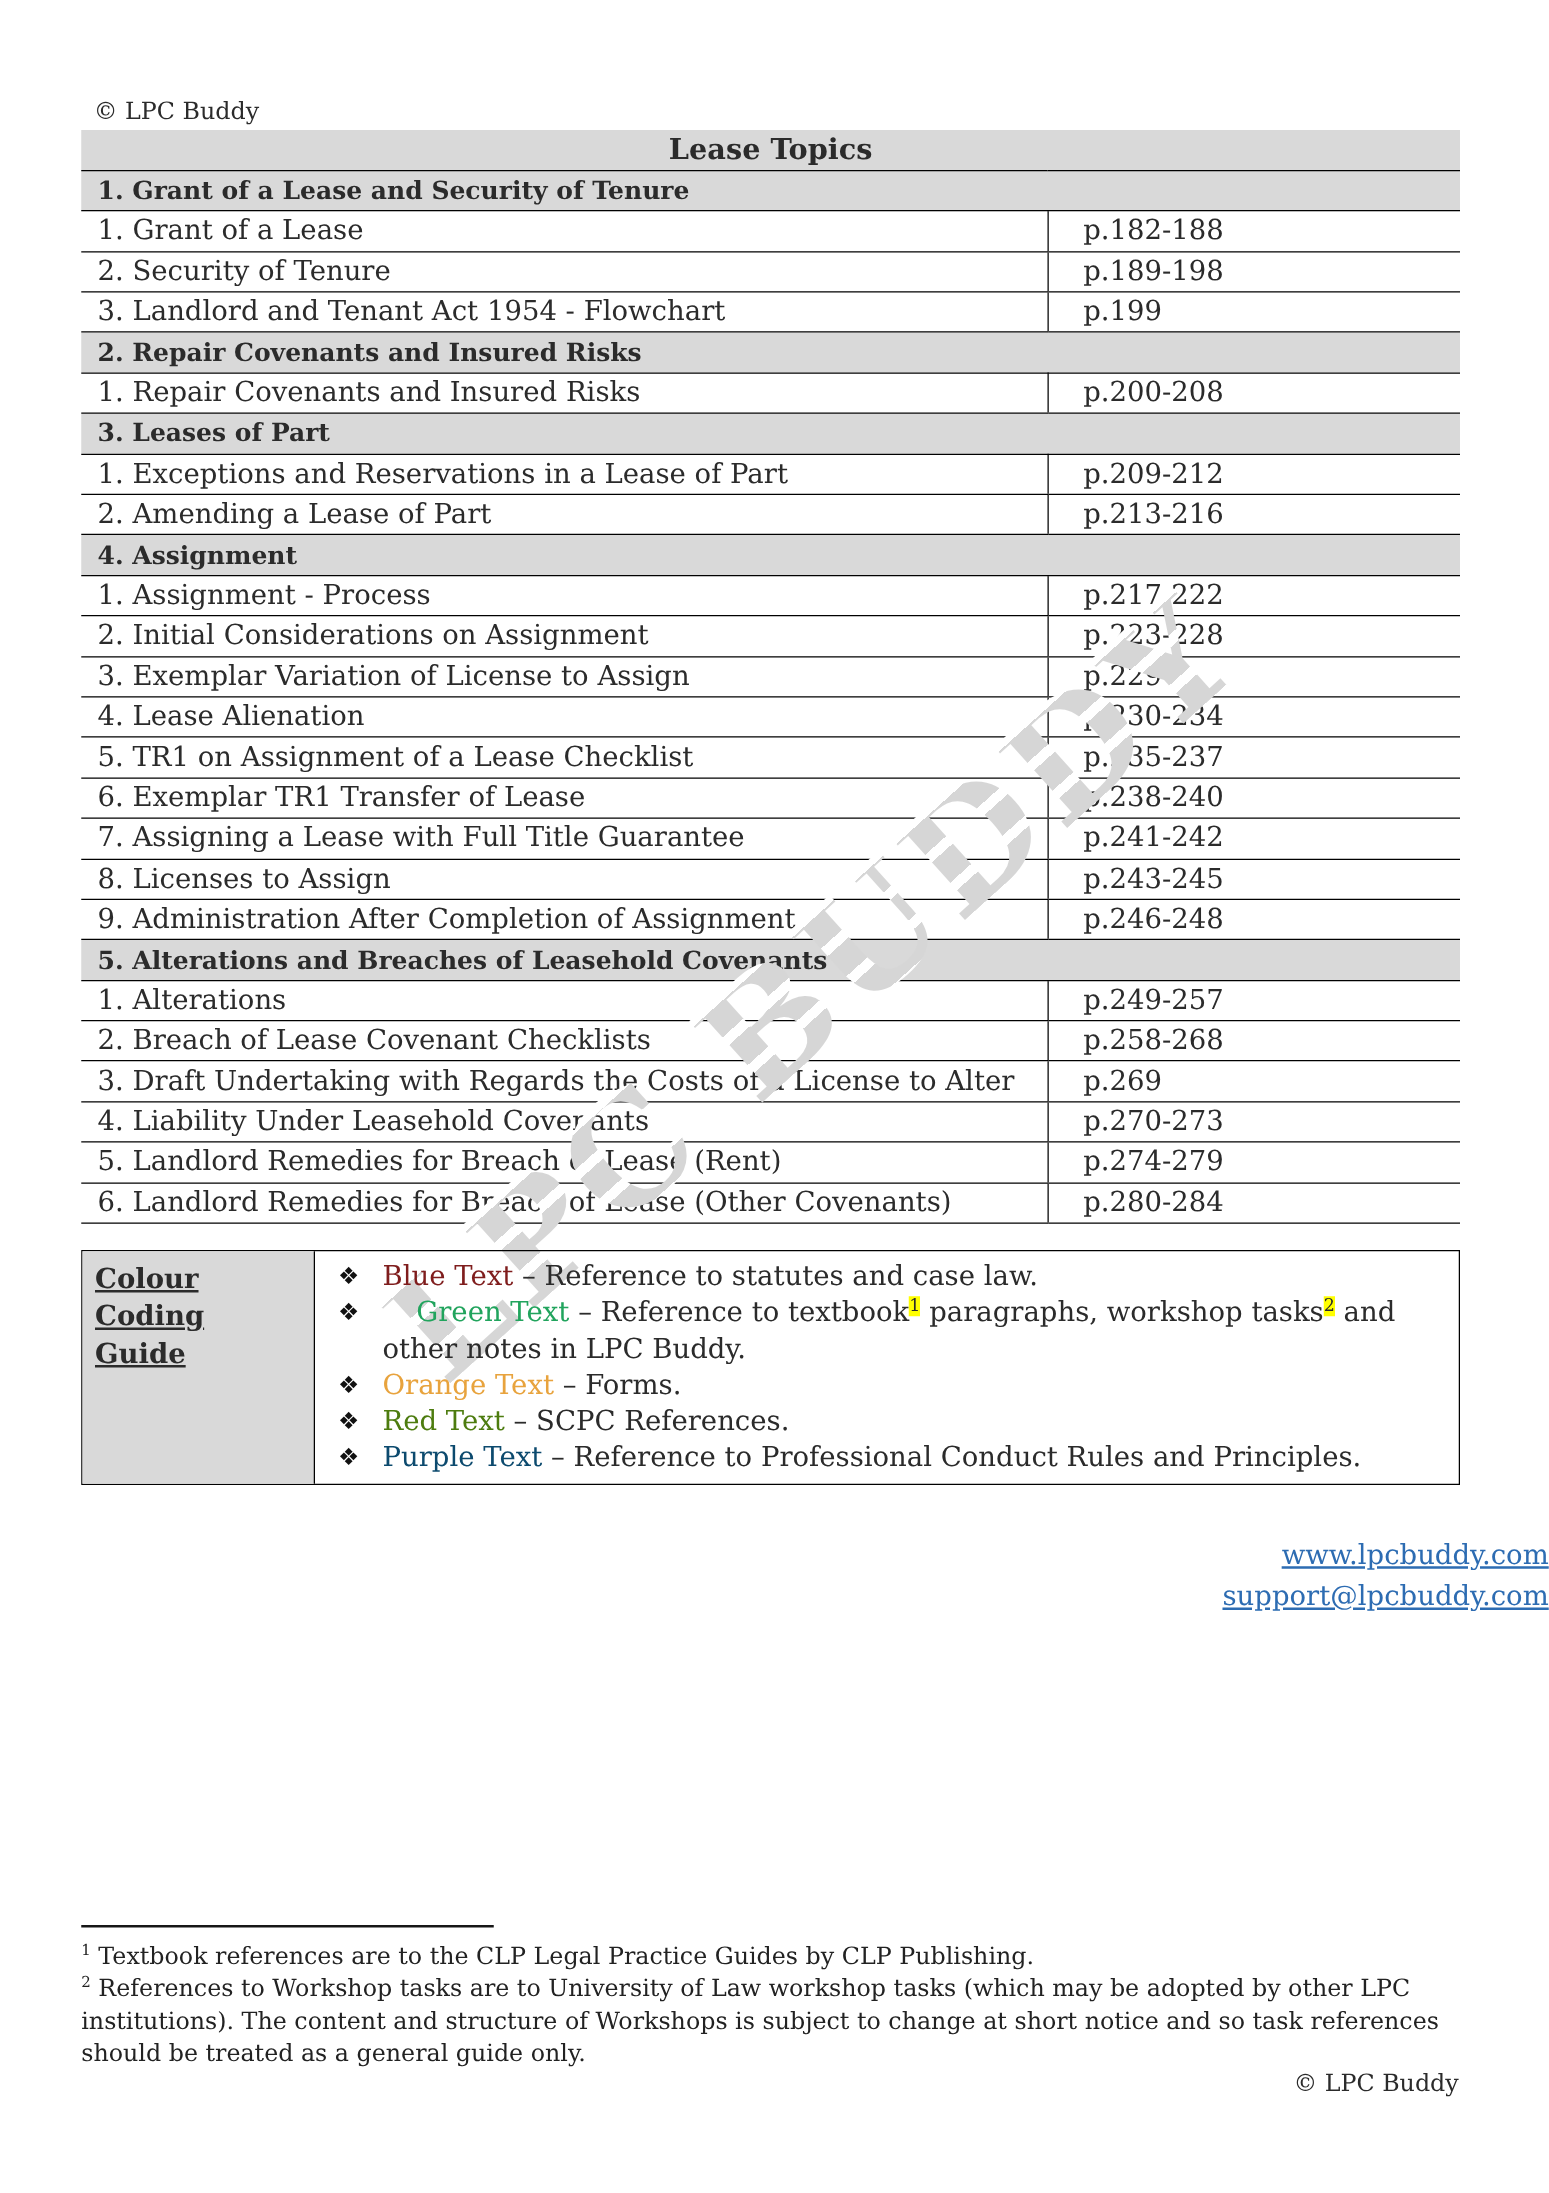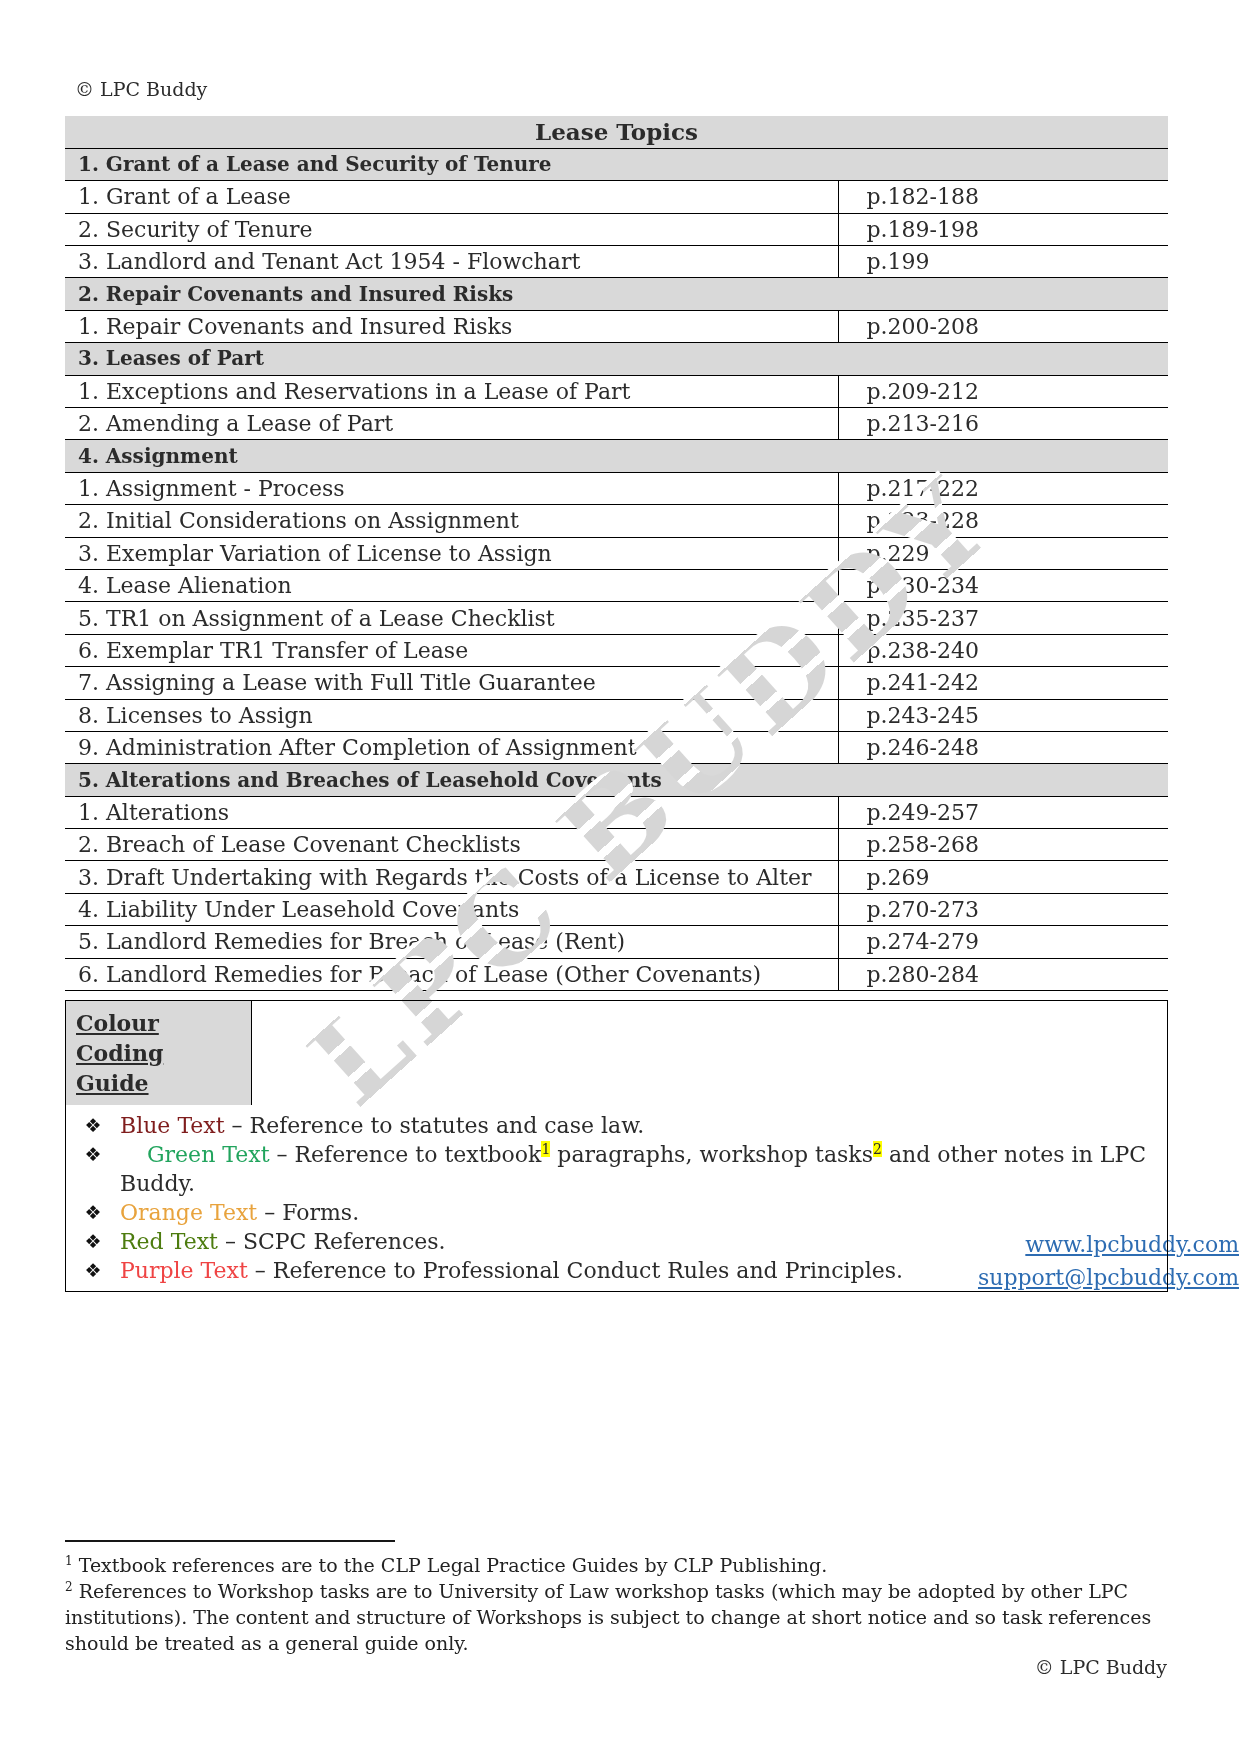--- a/index.html
+++ b/index.html
@@ -19,31 +19,31 @@
     color:#d9d9d9; pointer-events:none;
   }
   @supports ((-webkit-background-clip:text) or (background-clip:text)) {
     .watermark {
       background:repeating-linear-gradient(to bottom,#d6d6d6 0 22px,#ffffff 22px 30px);
       -webkit-background-clip:text; background-clip:text; color:transparent;
     }
   }
 
   
-  .topics { position:absolute; left:65px; top:116px; width:1103px; border-collapse:collapse; z-index:0; }
+  .topics { position:absolute; left:65px; top:104px; width:1103px; border-collapse:collapse; z-index:0; }
   .topics td { border-bottom:1px solid #000; height:32.4px; font-size:22px; line-height:27px; vertical-align:middle; }
   .topics td span { position:relative; z-index:2; }
   tr.title-row td { background:#d9d9d9; text-align:center; font-weight:bold; font-size:23px; }
   tr.section-row td { background:#d9d9d9; font-weight:bold; font-size:20px; padding-left:13px; }
   td.topic-cell { padding-left:13px; }
   td.pages-cell { border-left:1px solid #000; padding-left:28px; }
 
   
   .guide { position:absolute; left:65px; top:1000px; width:1103px; min-height:188px;
-           border:1px solid #000; display:flex; z-index:2; background:transparent;flex-direction:column; }
+           border:1px solid #000; display:flex; z-index:2; background:transparent; }
   .guide-label { width:186px; background:#d9d9d9; border-right:1px solid #000;
                  padding:7px 10px; font-size:22px; line-height:30px; font-weight:bold; }
   .guide-label span { text-decoration:underline; }
   .guide-items { flex:1; padding:6px 12px 6px 0; }
   .guide-item { display:flex; font-size:22px; line-height:29px; }
   .bullet { flex:none; width:54px; text-align:center; font-size:19px;
             font-family:"DejaVu Sans","Liberation Sans",sans-serif; color:#111; }
   .guide-item-text { flex:1; }
   sup.hl { background:#ffff00; font-size:14px; vertical-align:super; line-height:0; }
 
@@ -192,21 +192,21 @@
       <div class="guide-item">
         <span class="bullet">❖</span>
         <span class="guide-item-text"><span style="color: rgb(232, 163, 61);">Orange Text</span><span> – Forms.</span></span>
       </div>
       <div class="guide-item">
         <span class="bullet">❖</span>
         <span class="guide-item-text"><span style="color: #4d7c0f;">Red Text</span><span> – SCPC References.</span></span>
       </div>
       <div class="guide-item">
         <span class="bullet">❖</span>
-        <span class="guide-item-text"><span style="color: #ef4444;">Purple Text</span><span> – Reference to Professional Conduct Rules and Principles.</span></span>
+        <span class="guide-item-text"><span style="color: #0c4a6e;">Purple Text</span><span> – Reference to Professional Conduct Rules and Principles.</span></span>
       </div>
     </div>
 </div>
 
 <div class="links">
   <div><a>www.lpcbuddy.com</a></div>
   <div><a>support@lpcbuddy.com</a></div>
 </div>
 
 <div class="footnote-rule"></div>

